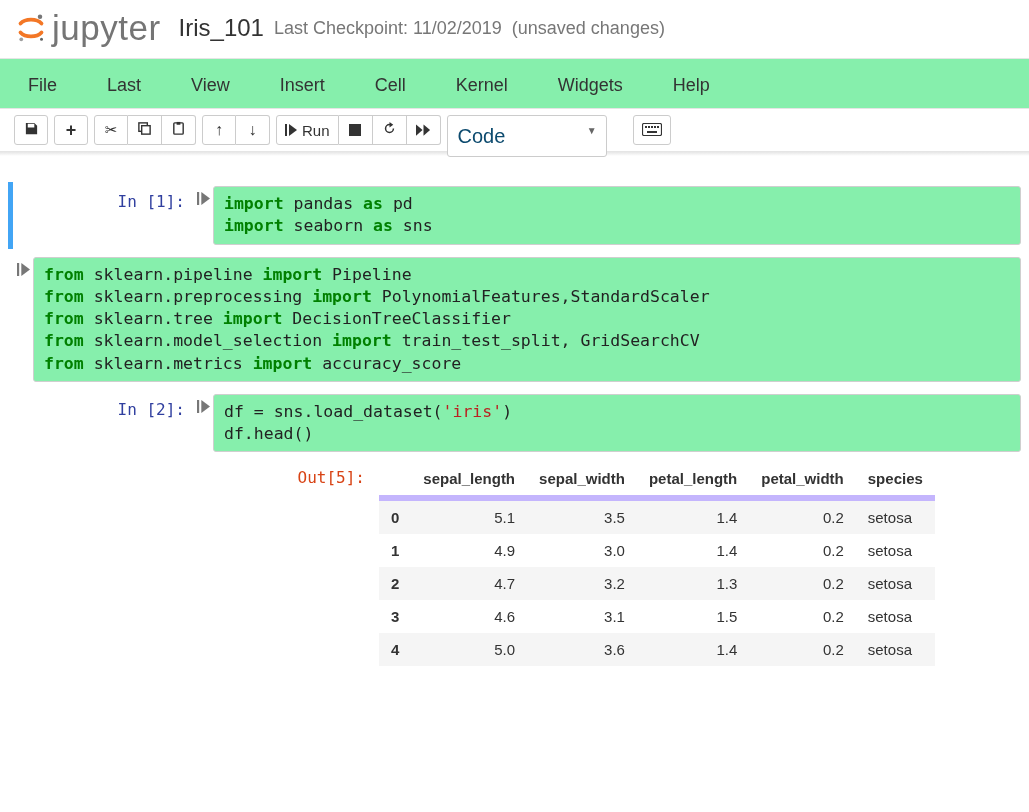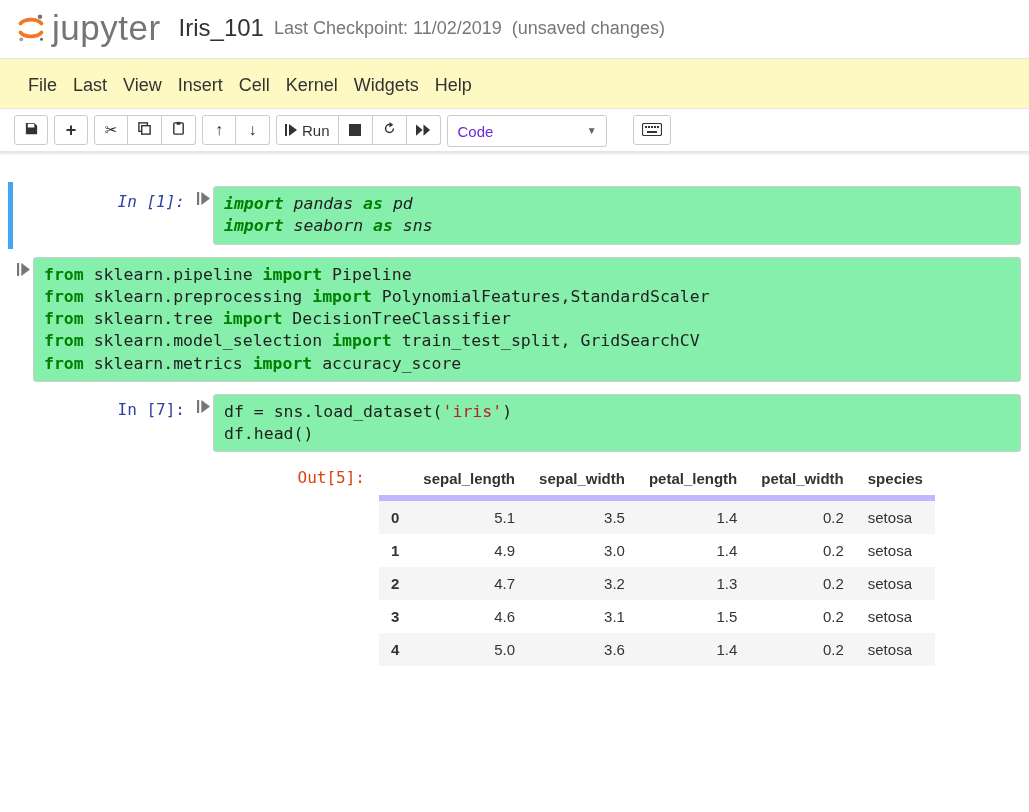--- a/index.html
+++ b/index.html
@@ -46,21 +46,22 @@
     font-size: 18px;
     color: #777;
     margin-left: 10px;
   }
   
   .menubar {
     display: flex;
     align-items: center;
     padding: 10px 20px 6px 20px;
     border-bottom: 1px solid #e5e5e5;
-    background: #fef9c3;
+    background: #86efac;
+    gap: 34px;
   }
   .menubar .menu-item {
     font-size: 18px;
     color: #333;
     padding: 6px 8px;
     cursor: default;
   }
   
   .toolbar {
     display: flex;
@@ -90,30 +91,30 @@
   .btn-group .tbtn:first-child { border-radius: 3px 0 0 3px; }
   .btn-group .tbtn:last-child { border-radius: 0 3px 3px 0; }
   .btn-group .tbtn:first-child:last-child,
   .tbtn.single { border-radius: 3px; }
   .run-text { margin-left: 5px; font-size: 15px; }
   .select-wrap {
     position: relative;
     height: 30px;
   }
   .select-wrap select {
-    height: 32px;
+    height: 42px;
     border: 1px solid #ccc;
     border-radius: 3px;
     background: #fff;
-    font-size: 15px;
+    font-size: 20px;
     padding: 0 28px 0 10px;
     min-width: 160px;
     appearance: none;
     -webkit-appearance: none;
-    color: #6d28d9;
+    color: #0c4a6e;
   }
   .select-caret {
     position: absolute;
     right: 10px;
     top: 50%;
     transform: translateY(-50%);
     pointer-events: none;
     font-size: 10px;
     color: #666;
   }
@@ -127,21 +128,20 @@
   }
   .cell {
     display: flex;
     margin: 4px 0;
     padding: 4px 0;
   }
   .cell.selected {
     border-left: 5px solid #42A5F5;
     padding-left: 0;
     background: #fff;
-    font-style: italic;
   }
   .cell:not(.selected) {
     border-left: 5px solid transparent;
   }
   .prompt-col {
     width: 180px;
     flex-shrink: 0;
     text-align: right;
     padding: 6px 8px 0 0;
     font-family: monospace;
@@ -365,21 +365,21 @@
         <div class="input-area">
           <pre class="code"><span class="kw-green">from</span><span> sklearn.pipeline </span><span class="kw-green">import</span><span> Pipeline
 </span><span class="kw-green">from</span><span> sklearn.preprocessing </span><span class="kw-green">import</span><span> PolynomialFeatures,StandardScaler
 </span><span class="kw-green">from</span><span> sklearn.tree </span><span class="kw-green">import</span><span> DecisionTreeClassifier
 </span><span class="kw-green">from</span><span> sklearn.model_selection </span><span class="kw-green">import</span><span> train_test_split, GridSearchCV
 </span><span class="kw-green">from</span><span> sklearn.metrics </span><span class="kw-green">import</span><span> accuracy_score</span></pre>
         </div>
       </div>
     </div>
     <div class="cell">
-      <div class="prompt-col in-prompt">In [7]:</div>
+      <div class="prompt-col in-prompt">In [2]:</div>
       <div class="run-ctrl">
         <span><svg width="13" height="13" viewBox="0 0 12 12">
             <rect x="0" y="0" width="2" height="12" fill="#777"></rect>
             <polygon points="4,0 12,6 4,12" fill="#777"></polygon>
           </svg></span>
       </div>
       <div class="cell-body">
         <div class="input-area">
           <pre class="code"><span>df = sns.load_dataset(</span><span class="kw-str">'iris'</span><span>)
 </span><span>df.head()</span></pre>

